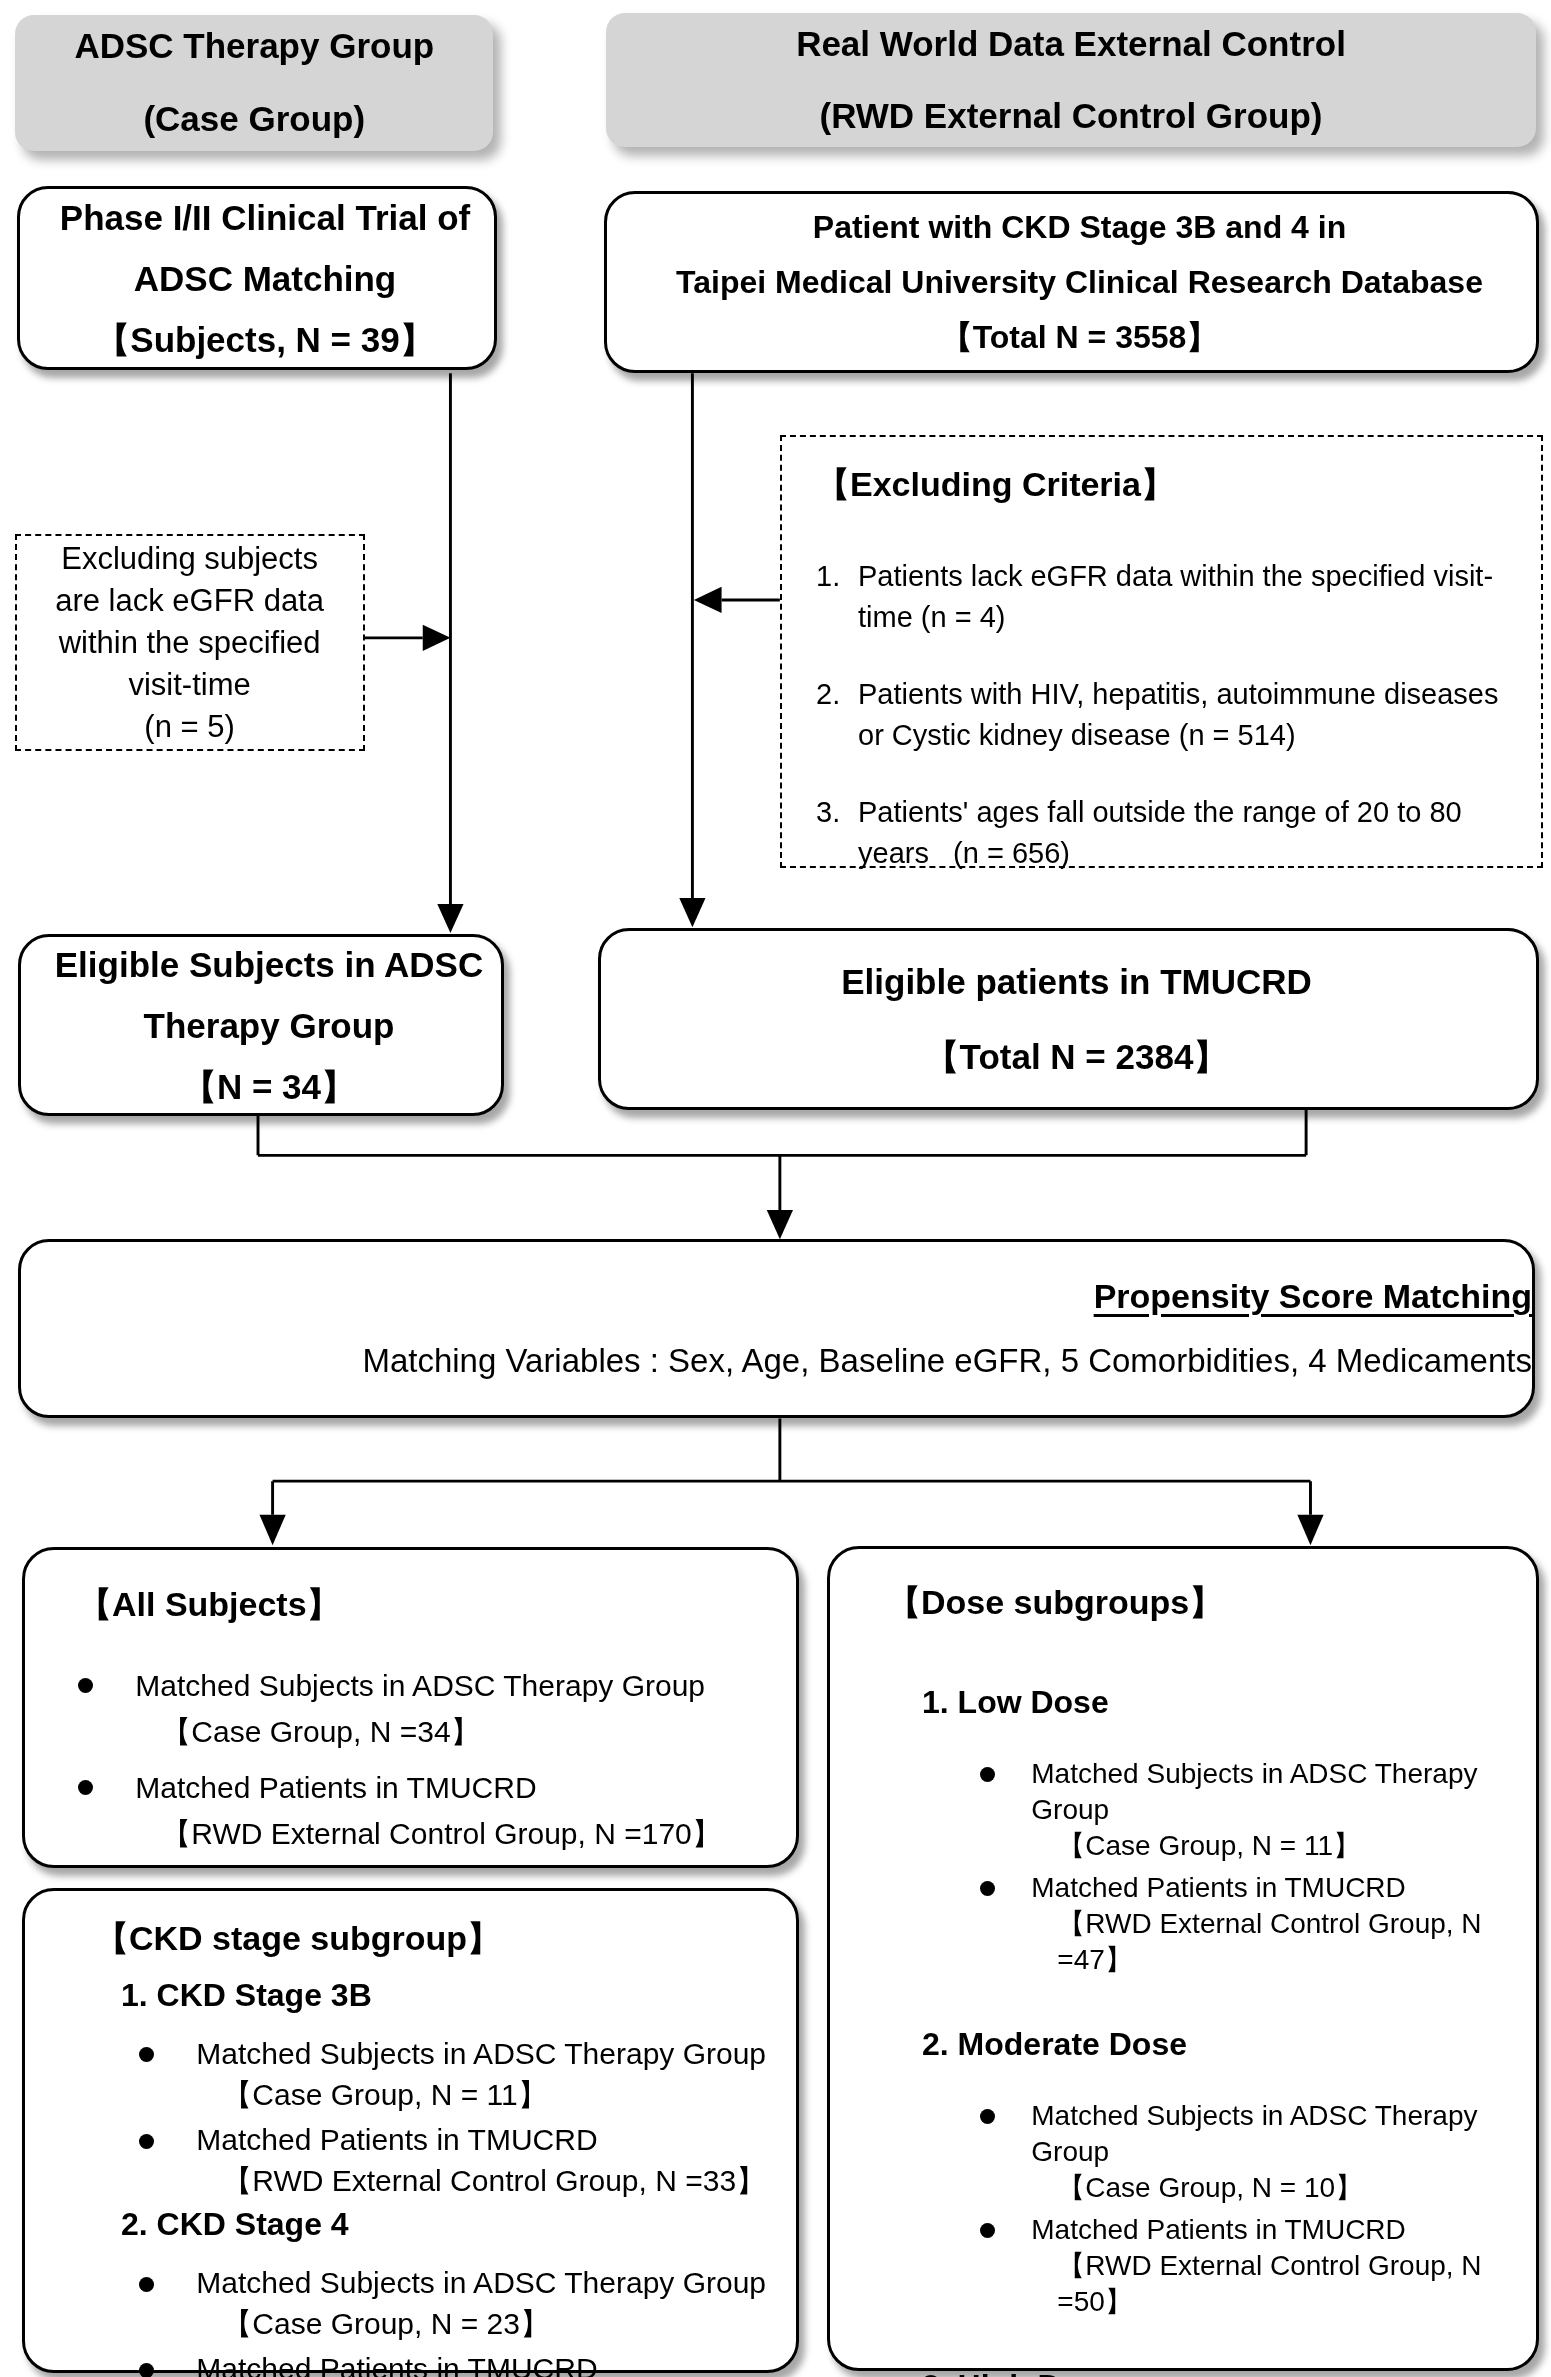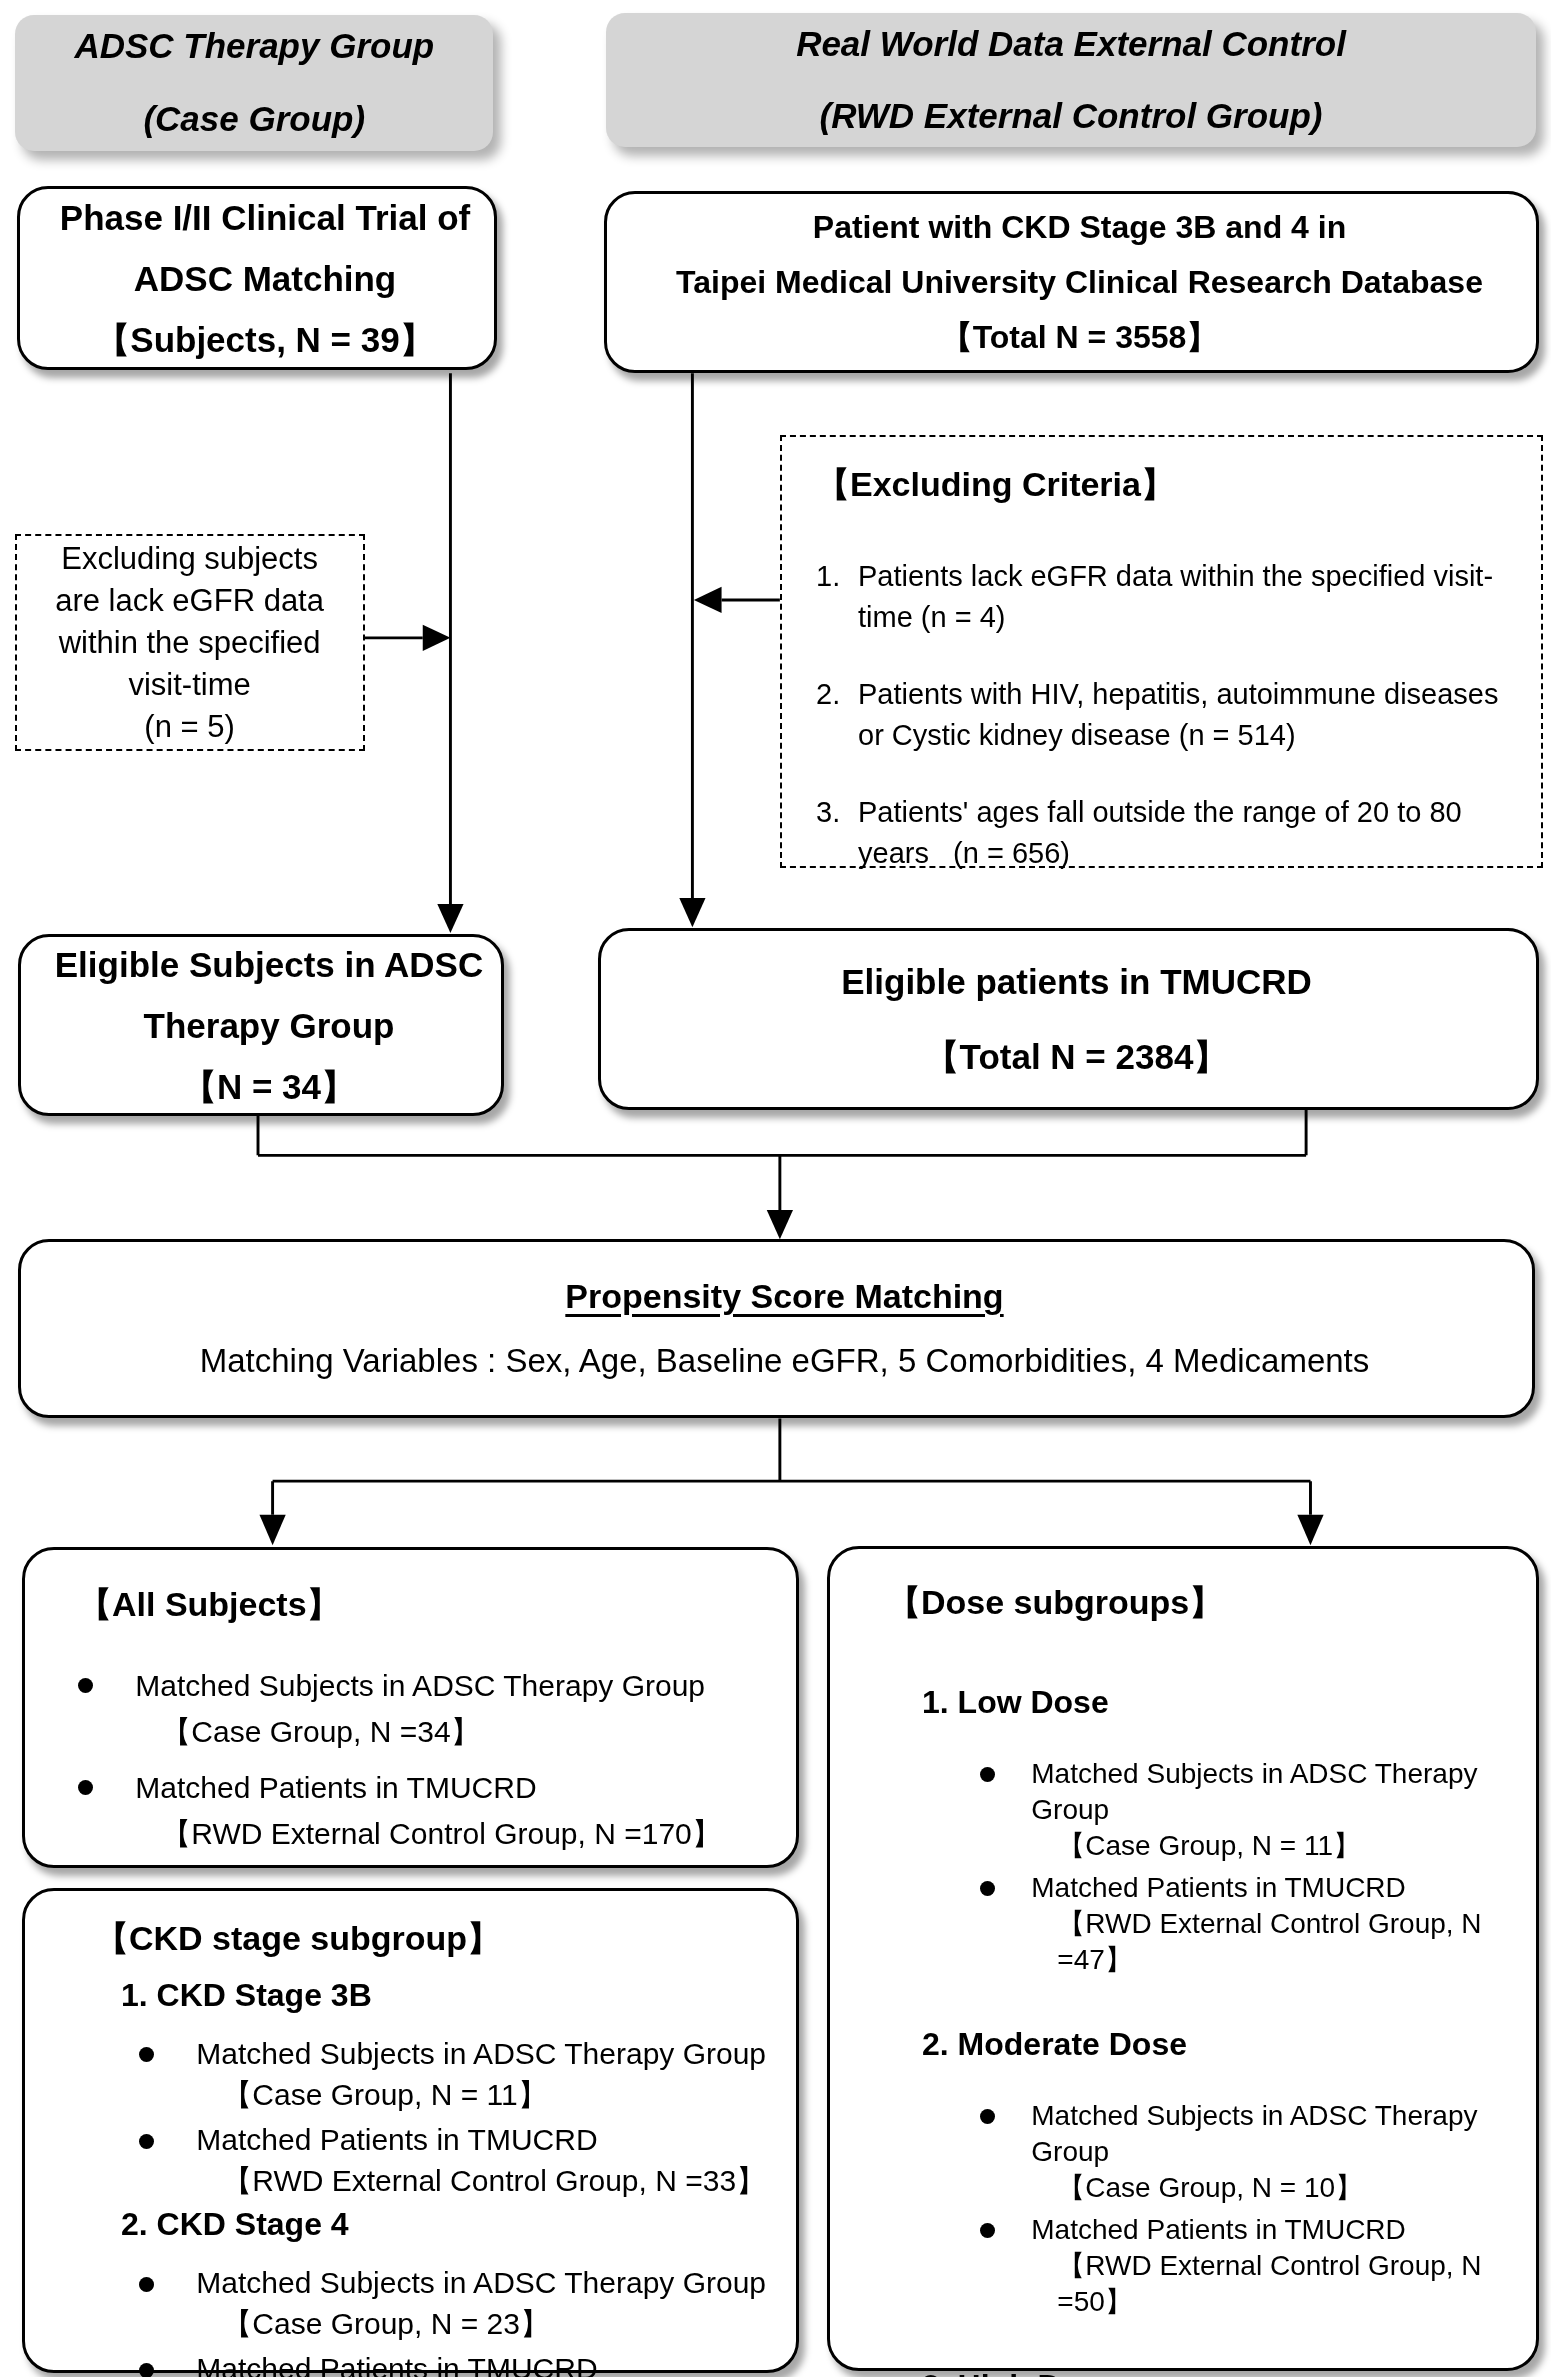--- a/index.html
+++ b/index.html
@@ -17,21 +17,21 @@
   #connectors polygon{fill:var(--ink);stroke:none;}
 
   .node{position:absolute;z-index:1;}
 
   .grayhdr{
     background:var(--header-bg);
     border-radius:19px;
     box-shadow:7.3px 8.7px 10.2px rgba(0,0,0,0.30);
     display:flex;flex-direction:column;align-items:center;justify-content:center;
     gap:34px;text-align:center;
-    font-weight:bold;font-size:35px;line-height:1.1;font-style:italic;
+    font-weight:bold;font-size:35px;line-height:1.1;
   }
   .whitebox{
     background:var(--paper);
     border:3.6px solid var(--ink);
     border-radius:31px;
     box-shadow:5.1px 7.3px 7.3px rgba(0,0,0,0.35);
     display:flex;flex-direction:column;align-items:center;justify-content:center;
     text-align:center;font-weight:bold;padding-left:16px;
   }
   .dashedbox{
@@ -48,21 +48,21 @@
     display:flex;flex-direction:column;align-items:center;justify-content:center;
     text-align:center;font-size:31px;line-height:42px;font-weight:normal;
   }
 
   #dash-crit{padding:25px 29px 0 34px;}
   #dash-crit .crit-title{font-size:34px;font-weight:bold;margin-bottom:48px;}
   .crit-item{display:flex;font-size:29px;line-height:41px;margin-bottom:36px;}
   .crit-item .num{flex:0 0 42px;}
   .crit-item .itx{flex:1;white-space:pre-wrap;}
 
-  #box-psm{gap:26px;}
+  #box-psm{gap:26px;align-items:flex-end;}
   #box-psm .psm-title{font-size:34px;font-weight:bold;text-decoration:underline;text-underline-offset:5.8px;}
   #box-psm .psm-sub{font-size:33px;font-weight:normal;}
 
   .resultbox{
     background:var(--paper);
     border:3.6px solid var(--ink);
     border-radius:32px;
     box-shadow:5.1px 7.3px 7.3px rgba(0,0,0,0.35);
   }
   .resultbox .rb-title{font-size:34px;font-weight:bold;}

